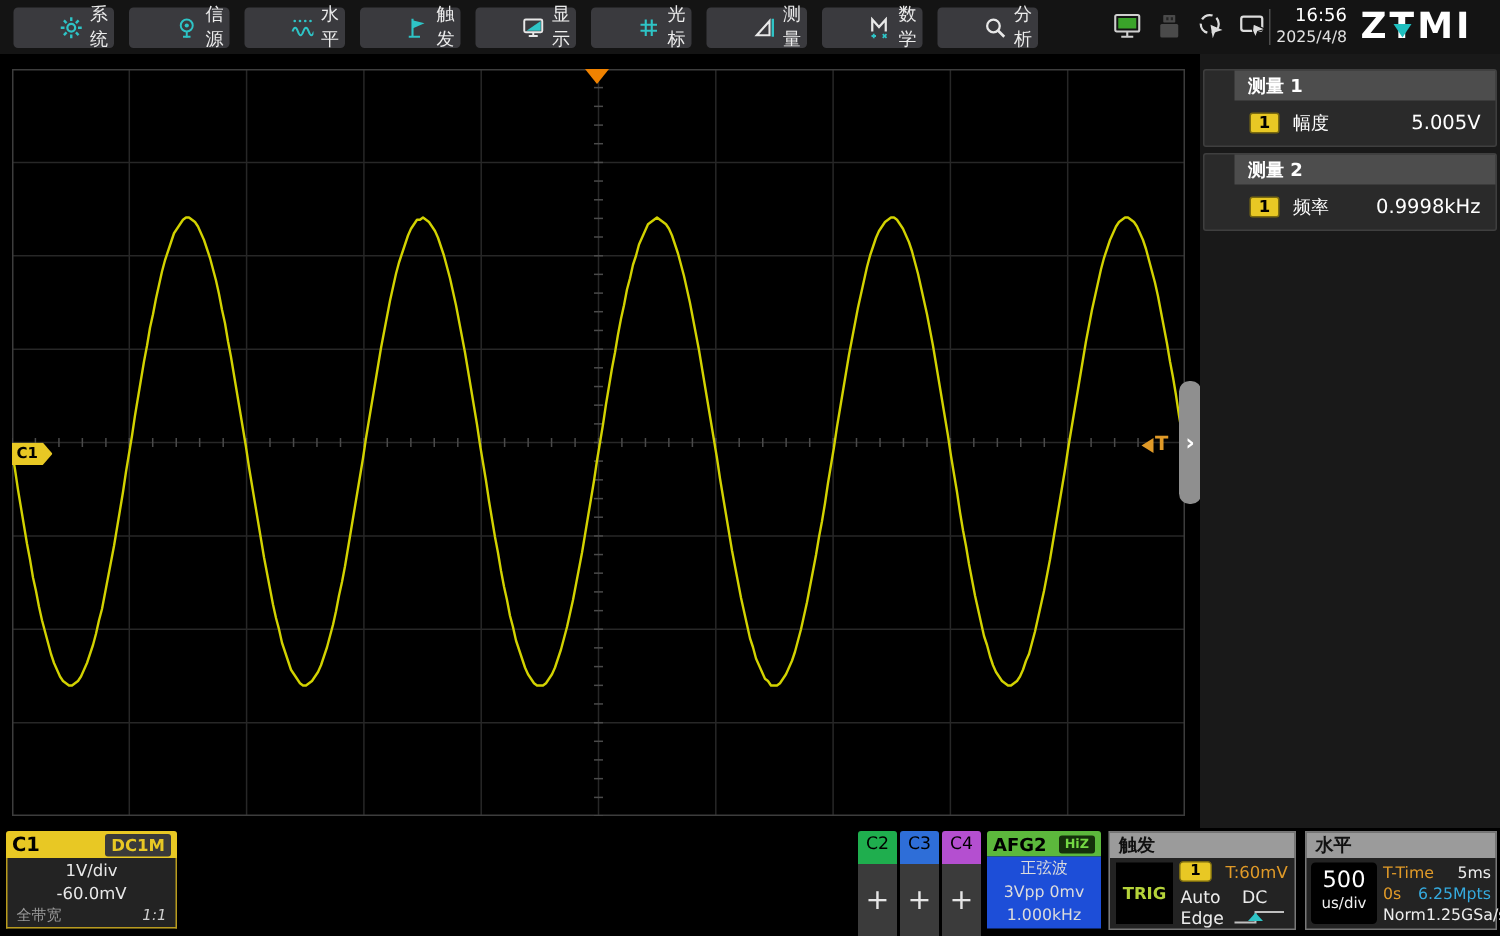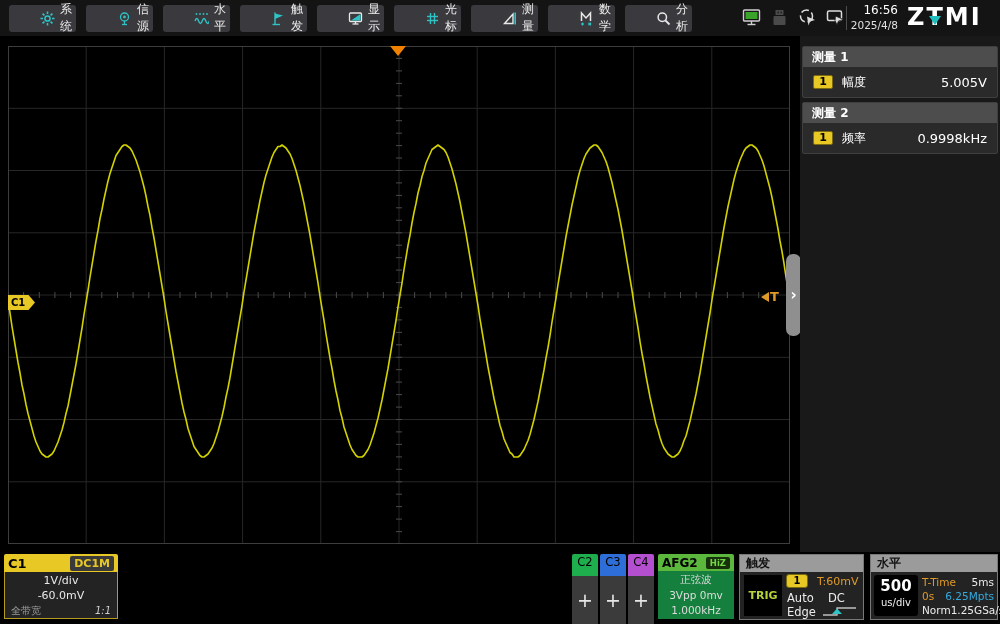--- a/index.html
+++ b/index.html
@@ -38,21 +38,21 @@
     color:#000; font-size:10px; font-weight:bold; display:flex; align-items:center; padding-left:3px; }
   .t-marker { position:absolute; left:761px; top:289px; display:flex; align-items:center; gap:1px;
     color:#e09a28; font-size:13px; font-weight:bold; }
   .t-arrow { width:0; height:0; border-top:5px solid transparent; border-bottom:5px solid transparent;
     border-right:8px solid #e09a28; }
   .expander { position:absolute; left:786px; top:254px; width:15px; height:82px; background:#8f8f8f;
     border-radius:7px; display:flex; align-items:center; justify-content:center;
     color:#fff; font-size:15px; font-weight:bold; cursor:pointer; }
   
   .rpanel { position:absolute; left:800px; top:36px; width:200px; height:516px; background:#191919; }
-  .meas-card { position:absolute; left:2px; width:196px; background:#2a2a2a; border:1px solid #3f3f3f; border-radius:2px; }
+  .meas-card { position:absolute; left:2px; width:196px; background:#2a2a2a; border:1px solid #3f3f3f; border-radius:2px;padding-left:20px; }
   .meas-card.one { top:10px; } .meas-card.two { top:66px; }
   .meas-header { height:20px; background:#4d4d4d; color:#fff; font-size:12px; font-weight:bold;
     line-height:20px; padding-left:9px; }
   .meas-row { height:30px; display:flex; align-items:center; padding:0 10px; gap:9px; }
   .src-badge { width:20px; height:14px; background:#e8c824; border:1px solid #7a6a10; border-radius:2px;
     color:#000; font-size:11px; font-weight:bold; text-align:center; line-height:12px; flex:none; }
   .meas-label { font-size:12px; color:#fff; }
   .meas-value { margin-left:auto; font-size:13px; color:#fff; }
   
   .bbar { position:absolute; left:0; top:552px; width:1000px; height:72px; background:#000; }
@@ -68,41 +68,41 @@
   .chx { position:absolute; top:2px; width:26px; cursor:pointer; }
   .chx-head { height:22px; border-radius:2px 2px 0 0; color:#000; font-weight:normal; font-size:11.5px;
     text-align:center; line-height:17px; }
   .chx-body { height:48px; background:#3b3b3b; color:#e6e6e6; font-size:19px;
     display:flex; align-items:center; justify-content:center; }
   .afg { position:absolute; left:658px; top:2px; width:76px; cursor:pointer; }
   .afg-head { height:17px; background:#5cb83c; border-radius:2px 2px 0 0; display:flex; align-items:center; padding:0 4px; }
   .afg-name { color:#000; font-weight:bold; font-size:12px; }
   .afg-hiz { margin-left:auto; background:#15300b; color:#74d844; font-size:8.5px; font-weight:bold;
     padding:1px 4px; border-radius:2px; }
-  .afg-body { height:48px; background:#15803d; text-align:center; color:#dcdcdc;
+  .afg-body { height:48px; background:#1d4ed8; text-align:center; color:#dcdcdc;
     font-size:10.5px; line-height:15.5px; padding-top:1px; }
   .panel { position:absolute; top:2px; border:1px solid #787878; background:#232323; }
   .trigp { left:739px; width:125px; height:66px; }
   .horp  { left:870px; width:128px; height:66px; }
   .p-head { height:17px; background:#9b9b9b; color:#111; font-weight:bold; font-size:12px;
     line-height:17px; padding-left:6px; }
   .p-body { position:relative; height:47px; }
   .trig-box { position:absolute; left:4px; top:3px; width:38px; height:41px; background:#000;
     color:#b5d33a; font-weight:bold; font-size:11px; display:flex; align-items:center; justify-content:center; }
   .trig-src { position:absolute; left:46px; top:2px; width:22px; height:14px; background:#e8c824;
     border:1px solid #7a6a10; border-radius:3px; color:#000; font-size:10px; font-weight:bold;
     text-align:center; line-height:12px; }
   .trig-mode { position:absolute; left:47px; top:19px; font-size:11.5px; color:#ececec; }
   .trig-type { position:absolute; left:47px; top:33px; font-size:11.5px; color:#ececec; }
   .trig-level { position:absolute; left:77px; top:3px; font-size:11px; color:#e09a28; }
   .trig-coup { position:absolute; left:88px; top:19px; font-size:11.5px; color:#ececec; }
   .trig-edge { position:absolute; left:82px; top:33px; }
   .hor-box { position:absolute; left:3px; top:3px; width:44px; height:41px; background:#000;
     border-radius:3px; color:#fff; text-align:center; }
-  .hor-scale { font-size:15px; font-weight:bold; line-height:19px; margin-top:2px; }
+  .hor-scale { font-size:15px; font-weight:normal; line-height:19px; margin-top:2px; }
   .hor-unit { font-size:10px; line-height:13px; color:#f0f0f0; }
   .hrow { position:absolute; left:51px; width:72px; display:flex; justify-content:space-between; font-size:10.5px; }
   .hr1 { top:4px; } .hr2 { top:18px; } .hr3 { top:32px; }
   .olbl { color:#e09a28; } .wval { color:#ececec; } .cval { color:#35aade; }
 </style>
 </head>
 <body>
 
 <div class="topbar">
   <div class="menu-row">

